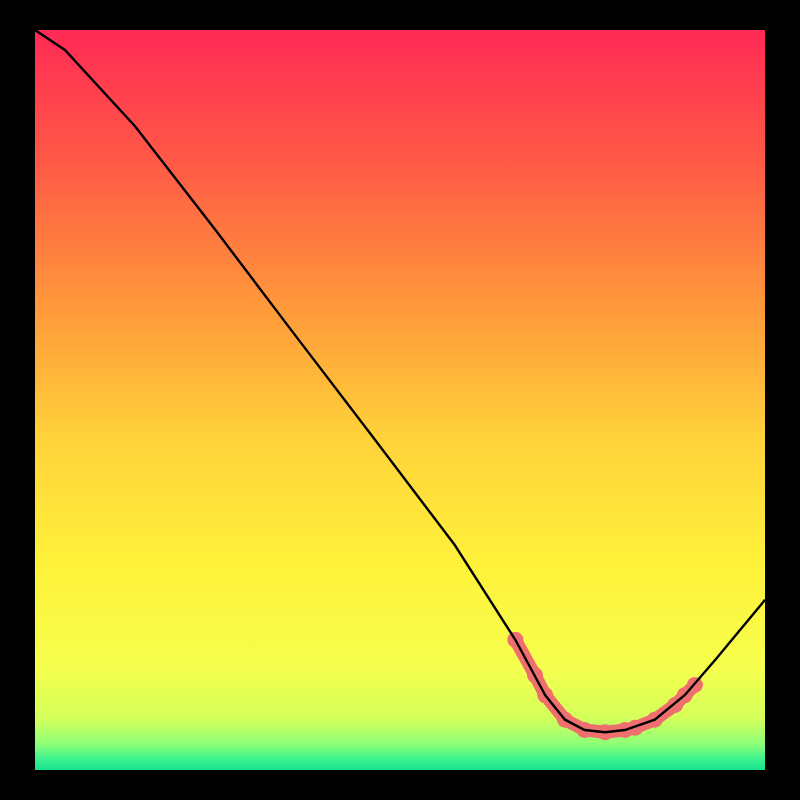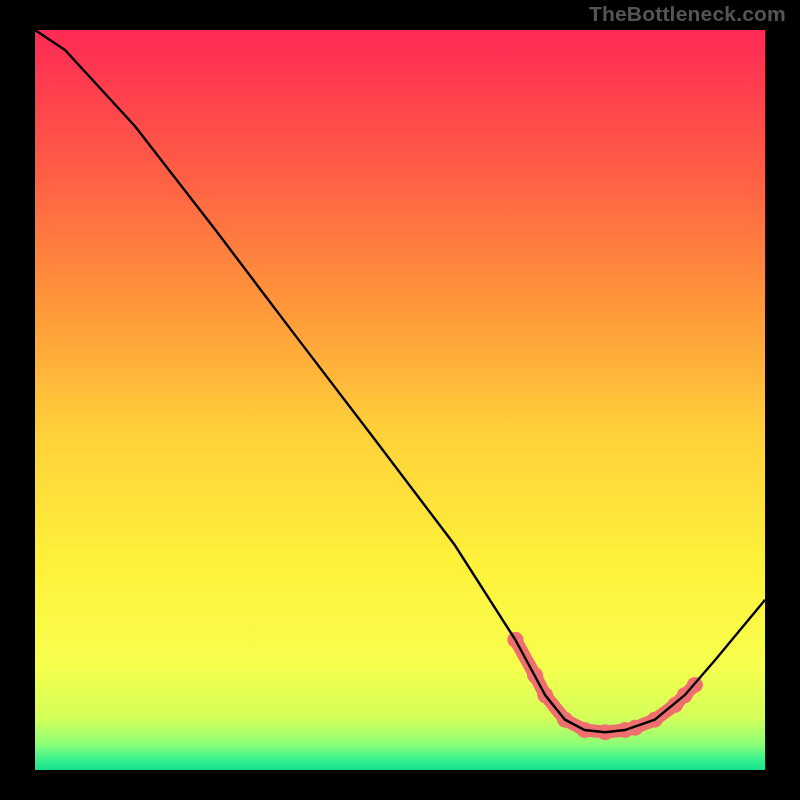--- a/index.html
+++ b/index.html
@@ -31,21 +31,20 @@
   svg {
     position: absolute;
     left: 0;
     top: 0;
   }
 </style>
 </head>
 <body>
 
 <div class="frame">
-  <div class="watermark">TheBottleneck.com</div>
 
   <svg id="chart-svg" width="800" height="800" viewBox="0 0 800 800">
     <defs>
       <linearGradient id="bg-grad" x1="0" y1="0" x2="0" y2="1">
           <stop offset="0%" stop-color="#ff2a55"></stop>
           <stop offset="18%" stop-color="#ff5a46"></stop>
           <stop offset="38%" stop-color="#ff9a3a"></stop>
           <stop offset="55.00000000000001%" stop-color="#ffd23a"></stop>
           <stop offset="72%" stop-color="#fff13a"></stop>
           <stop offset="86%" stop-color="#f6ff4d"></stop>

